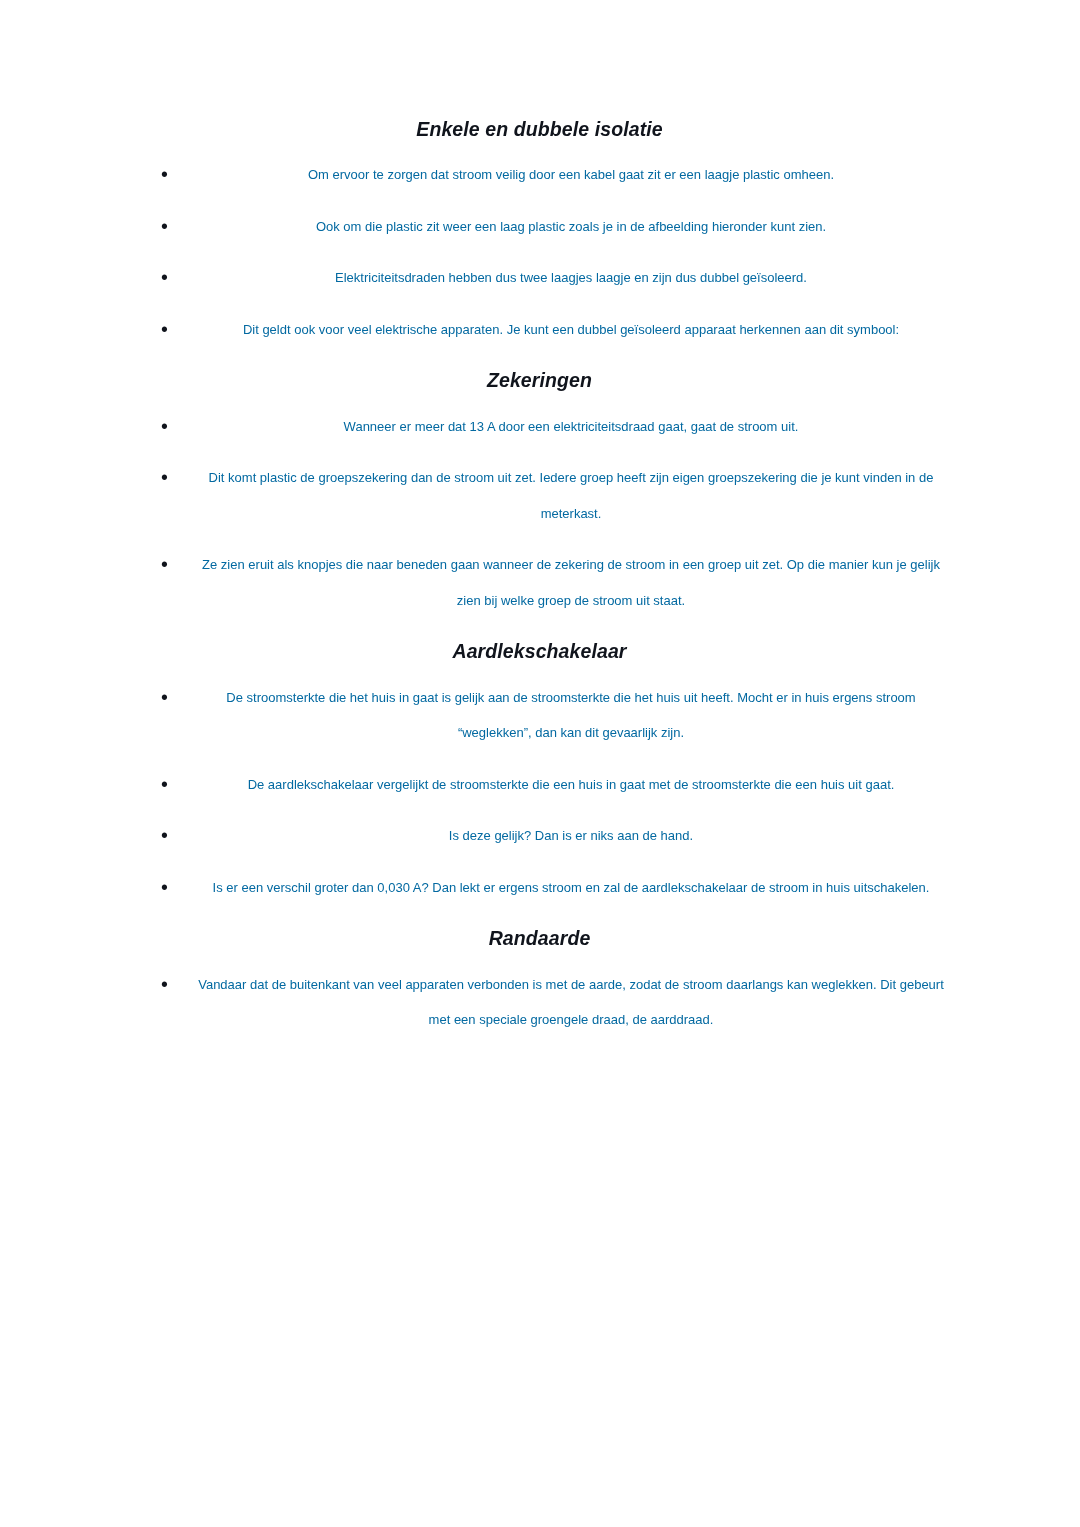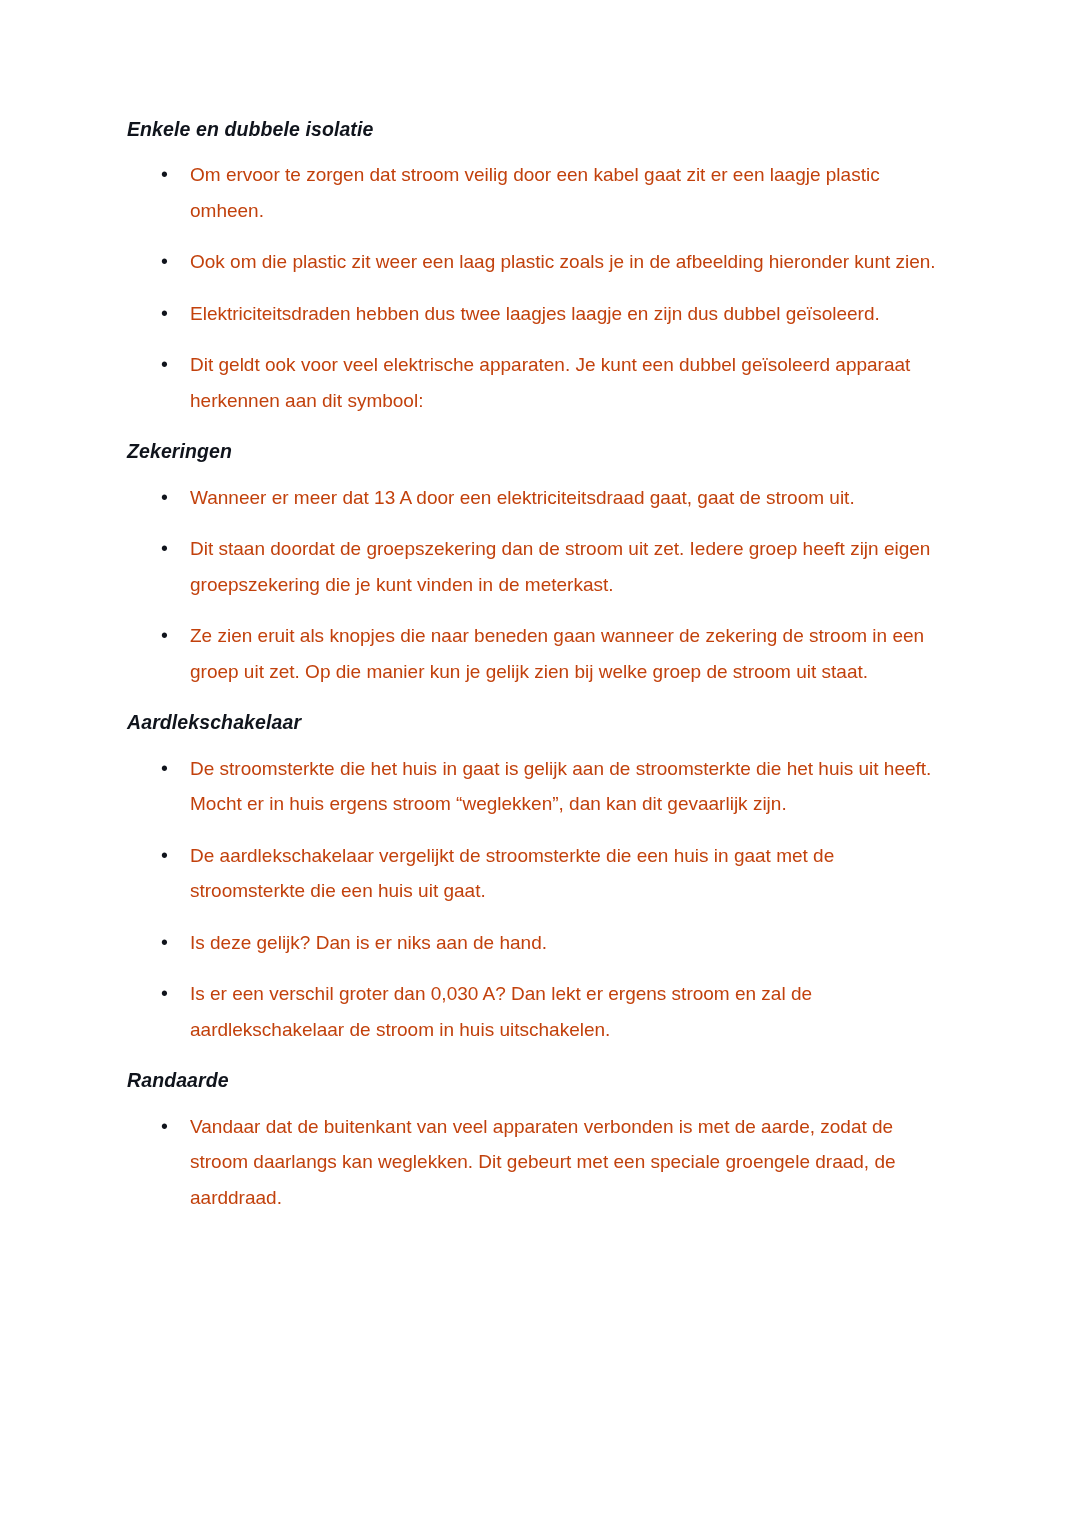--- a/index.html
+++ b/index.html
@@ -15,20 +15,21 @@
     color: #10141c;
     -webkit-font-smoothing: antialiased;
   }
   .page {
     position: relative;
     width: 1080px;
     height: 1527px;
     background: #ffffff;
     box-sizing: border-box;
     padding: 118px 128px 0 127px;
+    text-align: center;
   }
   .doc-body {
     width: 825px;
   }
   .section {
     margin: 0;
   }
   h2.heading {
     font-size: 19.5px;
     font-weight: bold;
@@ -44,23 +45,23 @@
   }
   ul.bullets {
     list-style: none;
     margin: 0;
     padding: 0;
   }
   ul.bullets > li {
     position: relative;
     padding-left: 63px;
     margin: 0 0 16px 0;
-    font-size: 19px;
+    font-size: 13px;
     line-height: 35.5px;
-    color: #c2410c;
+    color: #0369a1;
   }
   ul.bullets > li:last-child {
     margin-bottom: 0;
   }
   ul.bullets > li::before {
     content: "\2022";
     position: absolute;
     left: 34px;
     top: 0;
     font-size: 19.6px;
@@ -82,21 +83,21 @@
           <li><span>Om ervoor te zorgen dat stroom veilig door een kabel gaat zit er een laagje plastic omheen.</span></li>
           <li><span>Ook om die plastic zit weer een laag plastic zoals je in de afbeelding hieronder kunt zien.</span></li>
           <li><span>Elektriciteitsdraden hebben dus twee laagjes laagje en zijn dus </span><b>dubbel geïsoleerd</b><span>.</span></li>
           <li><span>Dit geldt ook voor veel elektrische apparaten. Je kunt een dubbel geïsoleerd apparaat herkennen aan dit symbool:</span></li>
         </ul>
       </section>
       <section class="section">
         <h2 class="heading">Zekeringen</h2>
         <ul class="bullets">
           <li><span>Wanneer er meer dat 13 A door een elektriciteitsdraad gaat, gaat de stroom uit.</span></li>
-          <li><span>Dit staan doordat de </span><b>groepszekering</b><span> dan de stroom uit zet. Iedere groep heeft zijn eigen groepszekering die je kunt vinden in de meterkast.</span></li>
+          <li><span>Dit komt plastic de </span><b>groepszekering</b><span> dan de stroom uit zet. Iedere groep heeft zijn eigen groepszekering die je kunt vinden in de meterkast.</span></li>
           <li><span>Ze zien eruit als knopjes die naar beneden gaan wanneer de zekering de stroom in een groep uit zet. Op die manier kun je gelijk zien bij welke groep de stroom uit staat.</span></li>
         </ul>
       </section>
       <section class="section">
         <h2 class="heading">Aardlekschakelaar</h2>
         <ul class="bullets">
           <li><span>De stroomsterkte die het huis in gaat is gelijk aan de stroomsterkte die het huis uit heeft. Mocht er in huis ergens stroom “weglekken”, dan kan dit gevaarlijk zijn.</span></li>
           <li><span>De </span><b>aardlekschakelaar</b><span> vergelijkt de stroomsterkte die een huis in gaat met de stroomsterkte die een huis uit gaat.</span></li>
           <li><span>Is deze gelijk? Dan is er niks aan de hand.</span></li>
           <li><span>Is er een verschil groter dan 0,030 A? Dan lekt er ergens stroom en zal de aardlekschakelaar de stroom in huis uitschakelen.</span></li>

